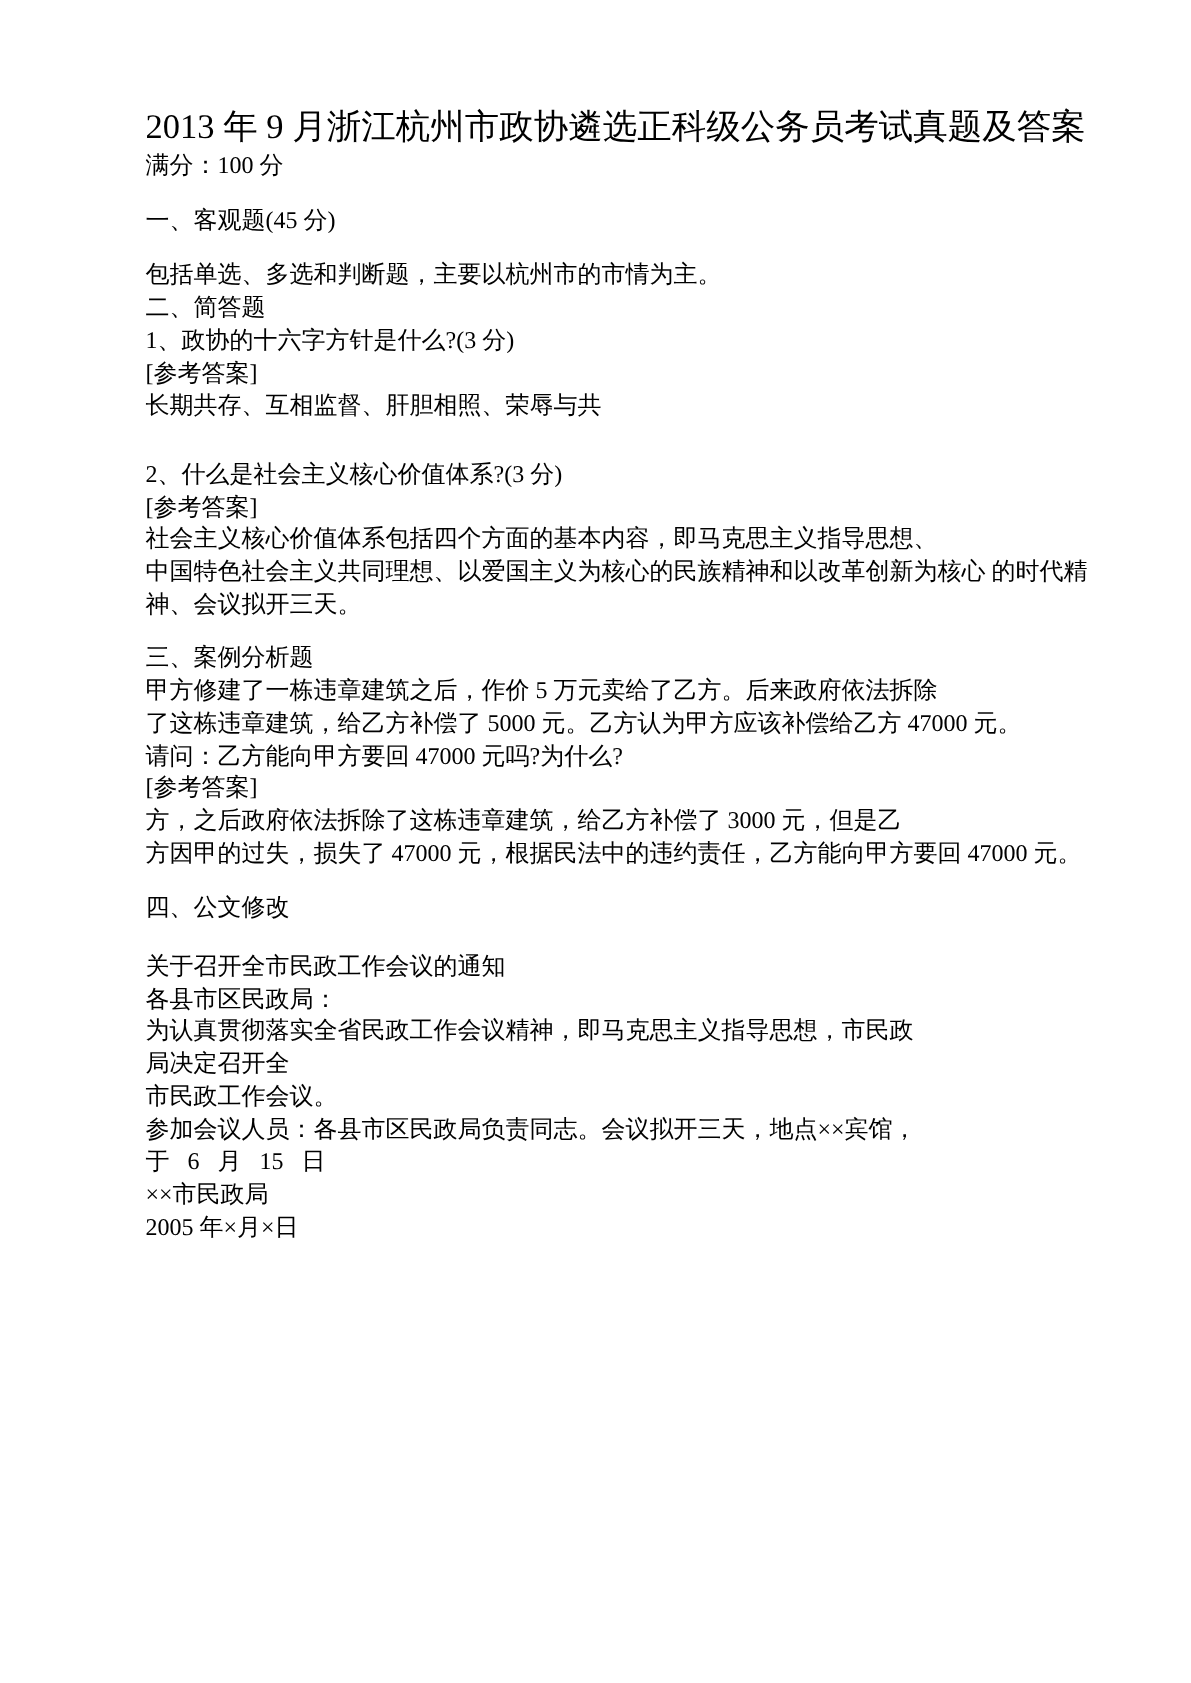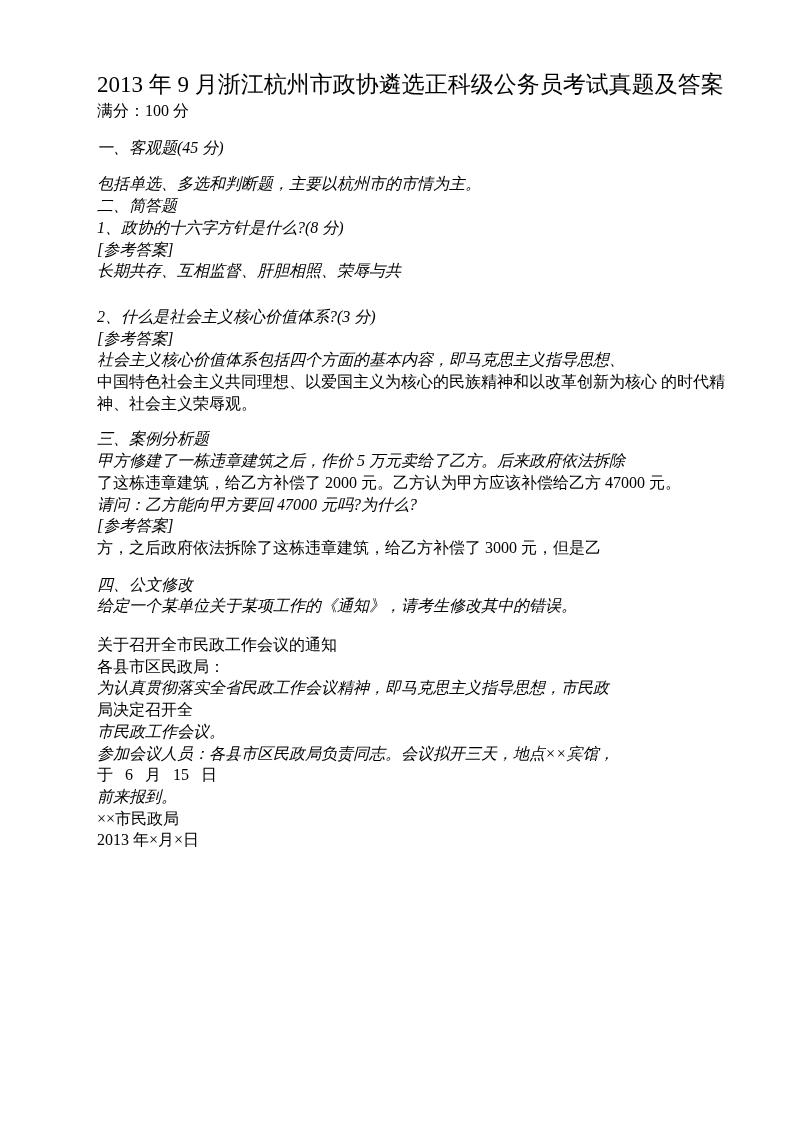--- a/index.html
+++ b/index.html
@@ -13,69 +13,68 @@
     font-size:16px;
     line-height:21.7px;
     color:#000000;
     overflow:hidden;
   }
   .page p { margin:0; white-space:nowrap; }
   .doc-title { font-size:23px; line-height:30px; margin-left:61px; font-weight:normal; }
   .score     { margin-top:67px; margin-left:268px; }
   .l0 { margin-left:0; }
   .l1 { margin-left:15px; }
-  .l2 { margin-left:47px;font-style:italic; }
+  .l2 { margin-left:47px; }
   .notice-title { margin-left:178px; }
   .right { text-align:left; padding-right:28px; white-space:pre; }
   .wide  { word-spacing:8px; }
   .sp14 { height:14px; } .sp15 { height:15px; } .sp17 { height:17px; } .sp24 { height:24px; }
 </style>
 </head>
 <body>
 
 <div class="page">
 
   <p class="doc-title">2013 年 9 月浙江杭州市政协遴选正科级公务员考试真题及答案</p>
 
   <p class="score">满分：100 分</p>
   <div class="sp15"></div>
 
   <p class="l2">一、客观题(45 分)</p>
   <div class="sp15"></div>
   <p class="l2">包括单选、多选和判断题，主要以杭州市的市情为主。</p>
 
   <p class="l2">二、简答题</p>
-  <p class="l2">1、政协的十六字方针是什么?(8 分)</p>
+  <p class="l2">1、政协的十六字方针是什么?(3 分)</p>
   <p class="l2">[参考答案]</p>
   <p class="l2">长期共存、互相监督、肝胆相照、荣辱与共</p>
   <div class="sp24"></div>
 
   <p class="l2">2、什么是社会主义核心价值体系?(3 分)</p>
   <p class="l2">[参考答案]</p>
   <p class="l2">社会主义核心价值体系包括四个方面的基本内容，即马克思主义指导思想、</p>
   <p class="l0">中国特色社会主义共同理想、以爱国主义为核心的民族精神和以改革创新为核心 的时代精</p>
-  <p class="l1">神、社会主义荣辱观。</p>
+  <p class="l1">神、会议拟开三天。</p>
   <div class="sp14"></div>
 
   <p class="l2">三、案例分析题</p>
   <p class="l2">甲方修建了一栋违章建筑之后，作价 5 万元卖给了乙方。后来政府依法拆除</p>
-  <p class="l0">了这栋违章建筑，给乙方补偿了 2000 元。乙方认为甲方应该补偿给乙方 47000 元。</p>
+  <p class="l0">了这栋违章建筑，给乙方补偿了 5000 元。乙方认为甲方应该补偿给乙方 47000 元。</p>
   <p class="l2">请问：乙方能向甲方要回 47000 元吗?为什么?</p>
   <p class="l2">[参考答案]</p>
   <p class="l0">方，之后政府依法拆除了这栋违章建筑，给乙方补偿了 3000 元，但是乙</p>
+  <p class="l0">方因甲的过失，损失了 47000 元，根据民法中的违约责任，乙方能向甲方要回 47000 元。</p>
   <div class="sp15"></div>
 
   <p class="l2">四、公文修改</p>
-  <p class="l2">给定一个某单位关于某项工作的《通知》，请考生修改其中的错误。</p>
   <div class="sp17"></div>
 
   <p class="notice-title">关于召开全市民政工作会议的通知</p>
   <p class="l1">各县市区民政局：</p>
   <p class="l2">为认真贯彻落实全省民政工作会议精神，即马克思主义指导思想，市民政</p>
   <p class="l1">局决定召开全</p>
   <p class="l2">市民政工作会议。</p>
   <p class="l2">参加会议人员：各县市区民政局负责同志。会议拟开三天，地点××宾馆，</p>
   <p class="l1 wide">于 6 月 15 日</p>
-  <p class="l2">前来报到。</p>
   <p class="right">××市民政局</p>
-  <p class="right">2013  年×月×日</p>
+  <p class="right">2005  年×月×日</p>
 
 </div>
 
 </body></html>

